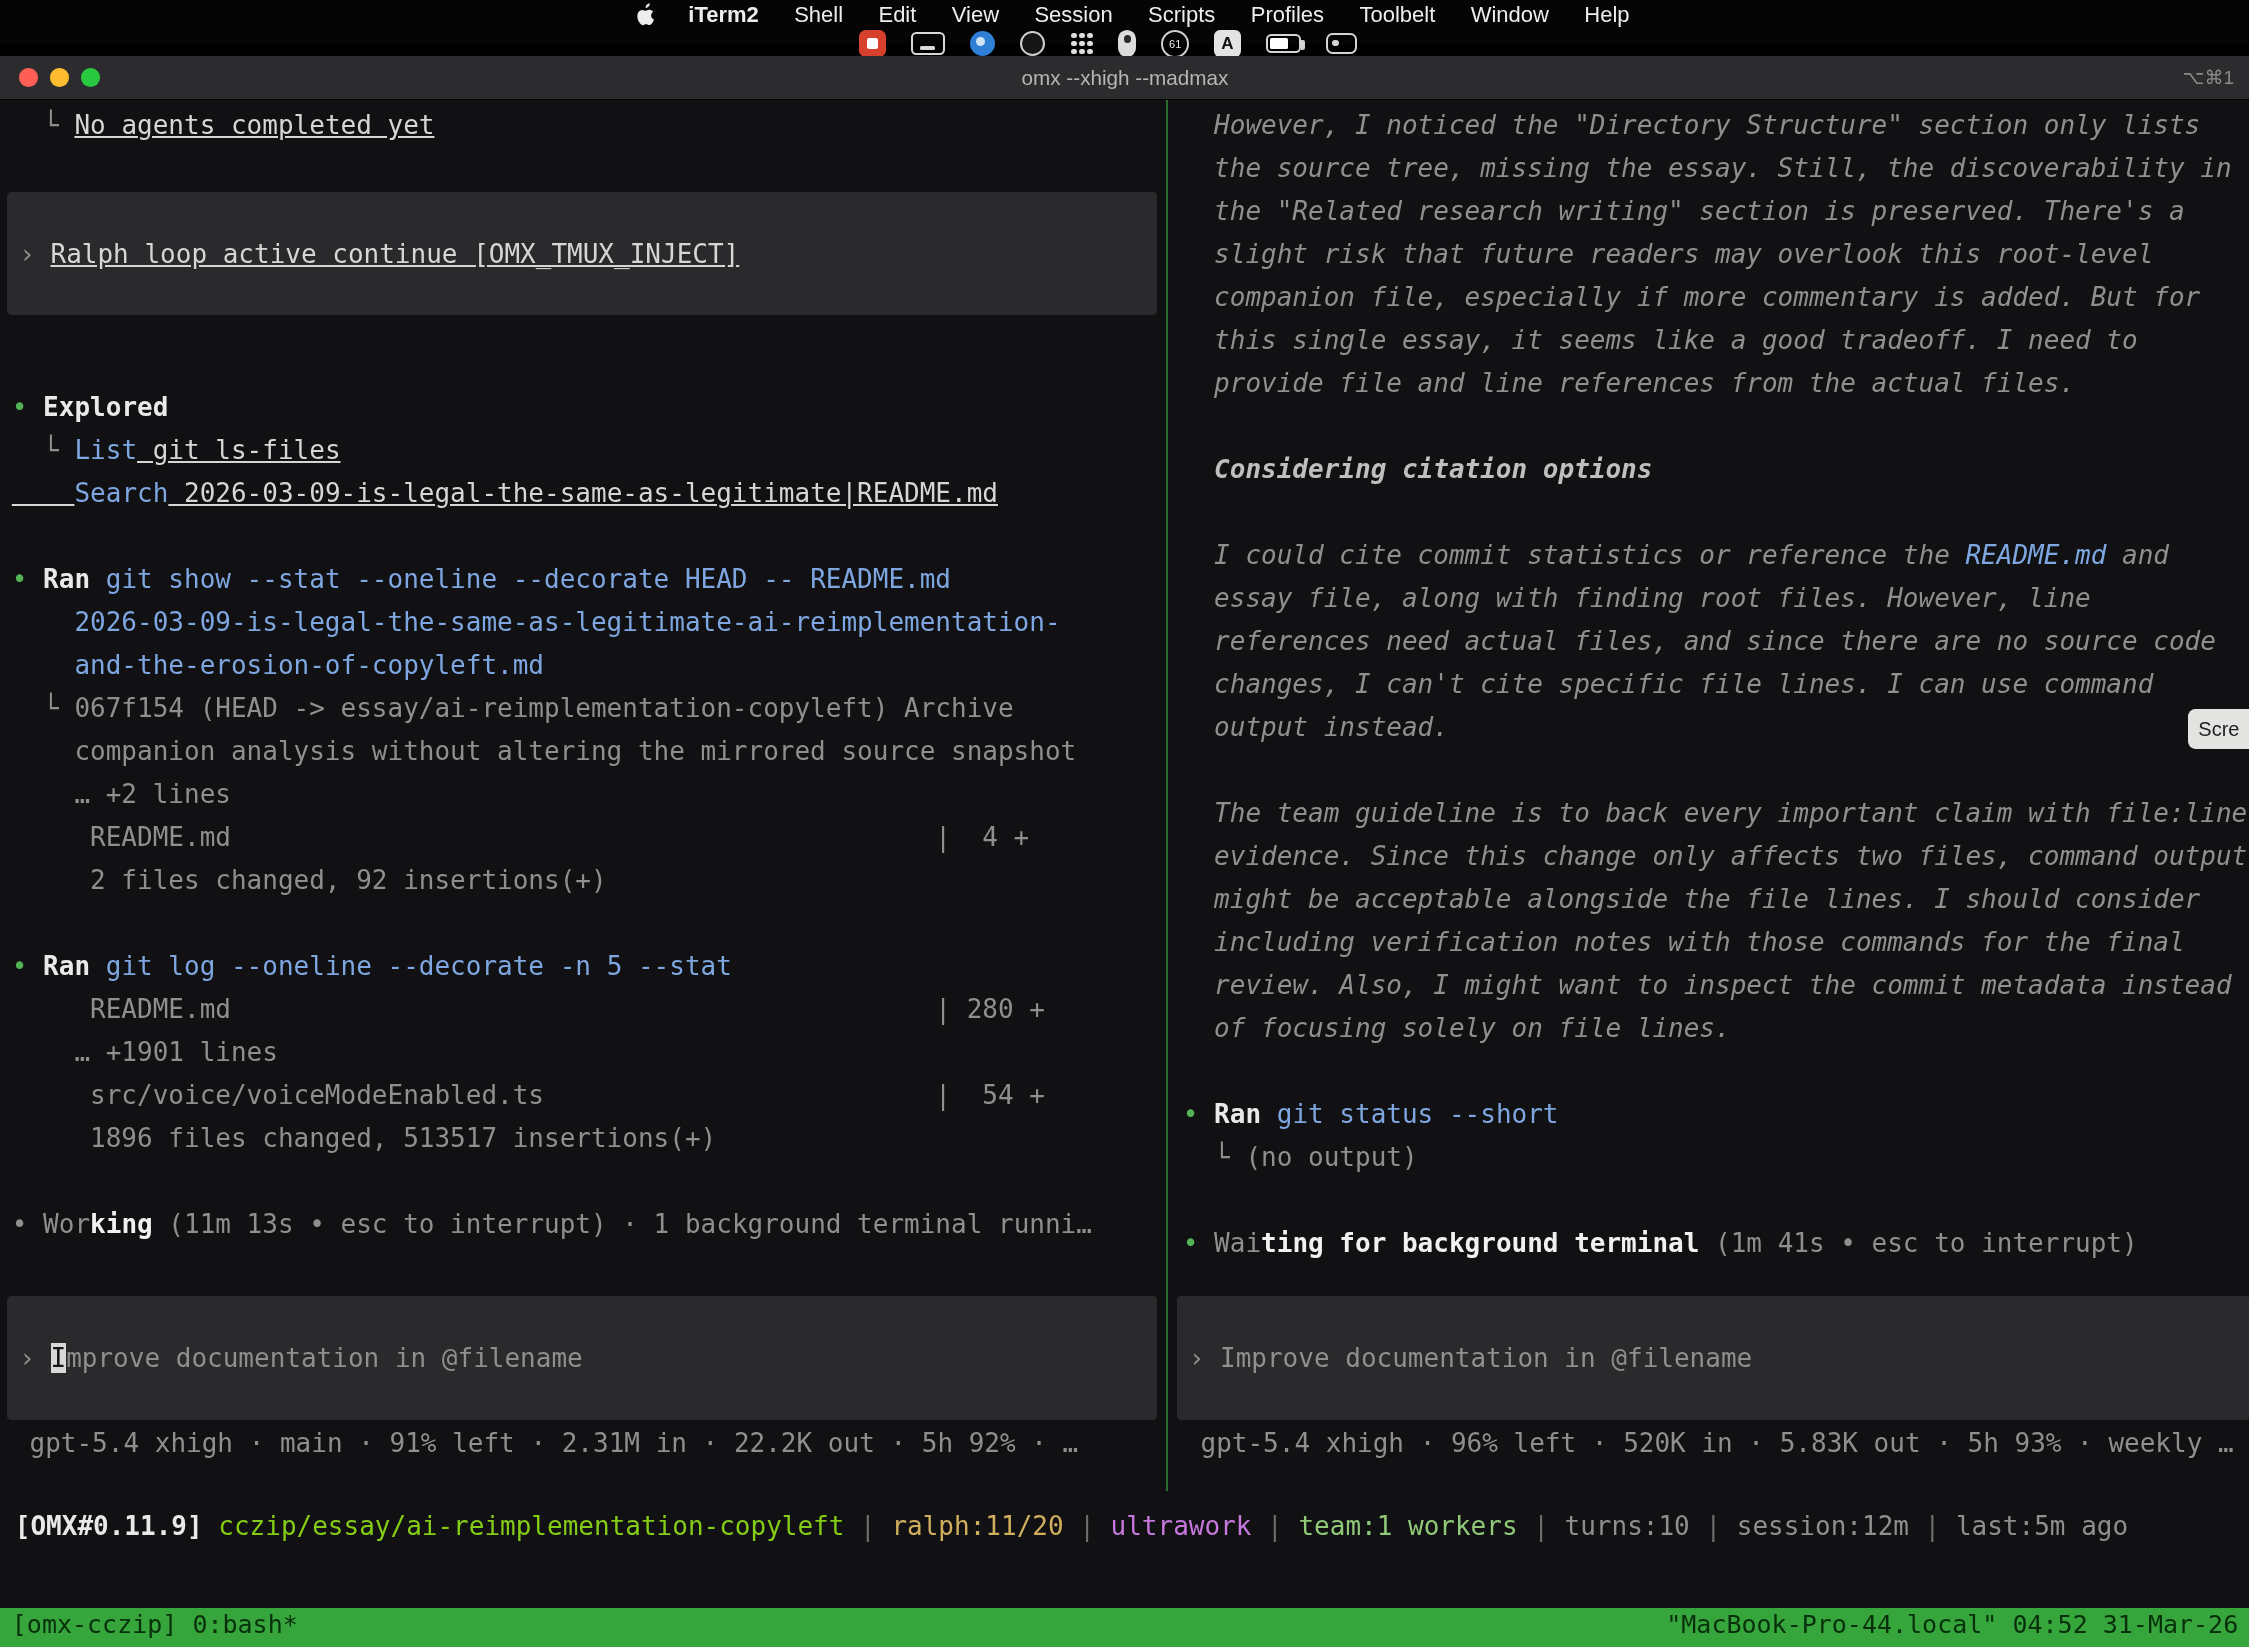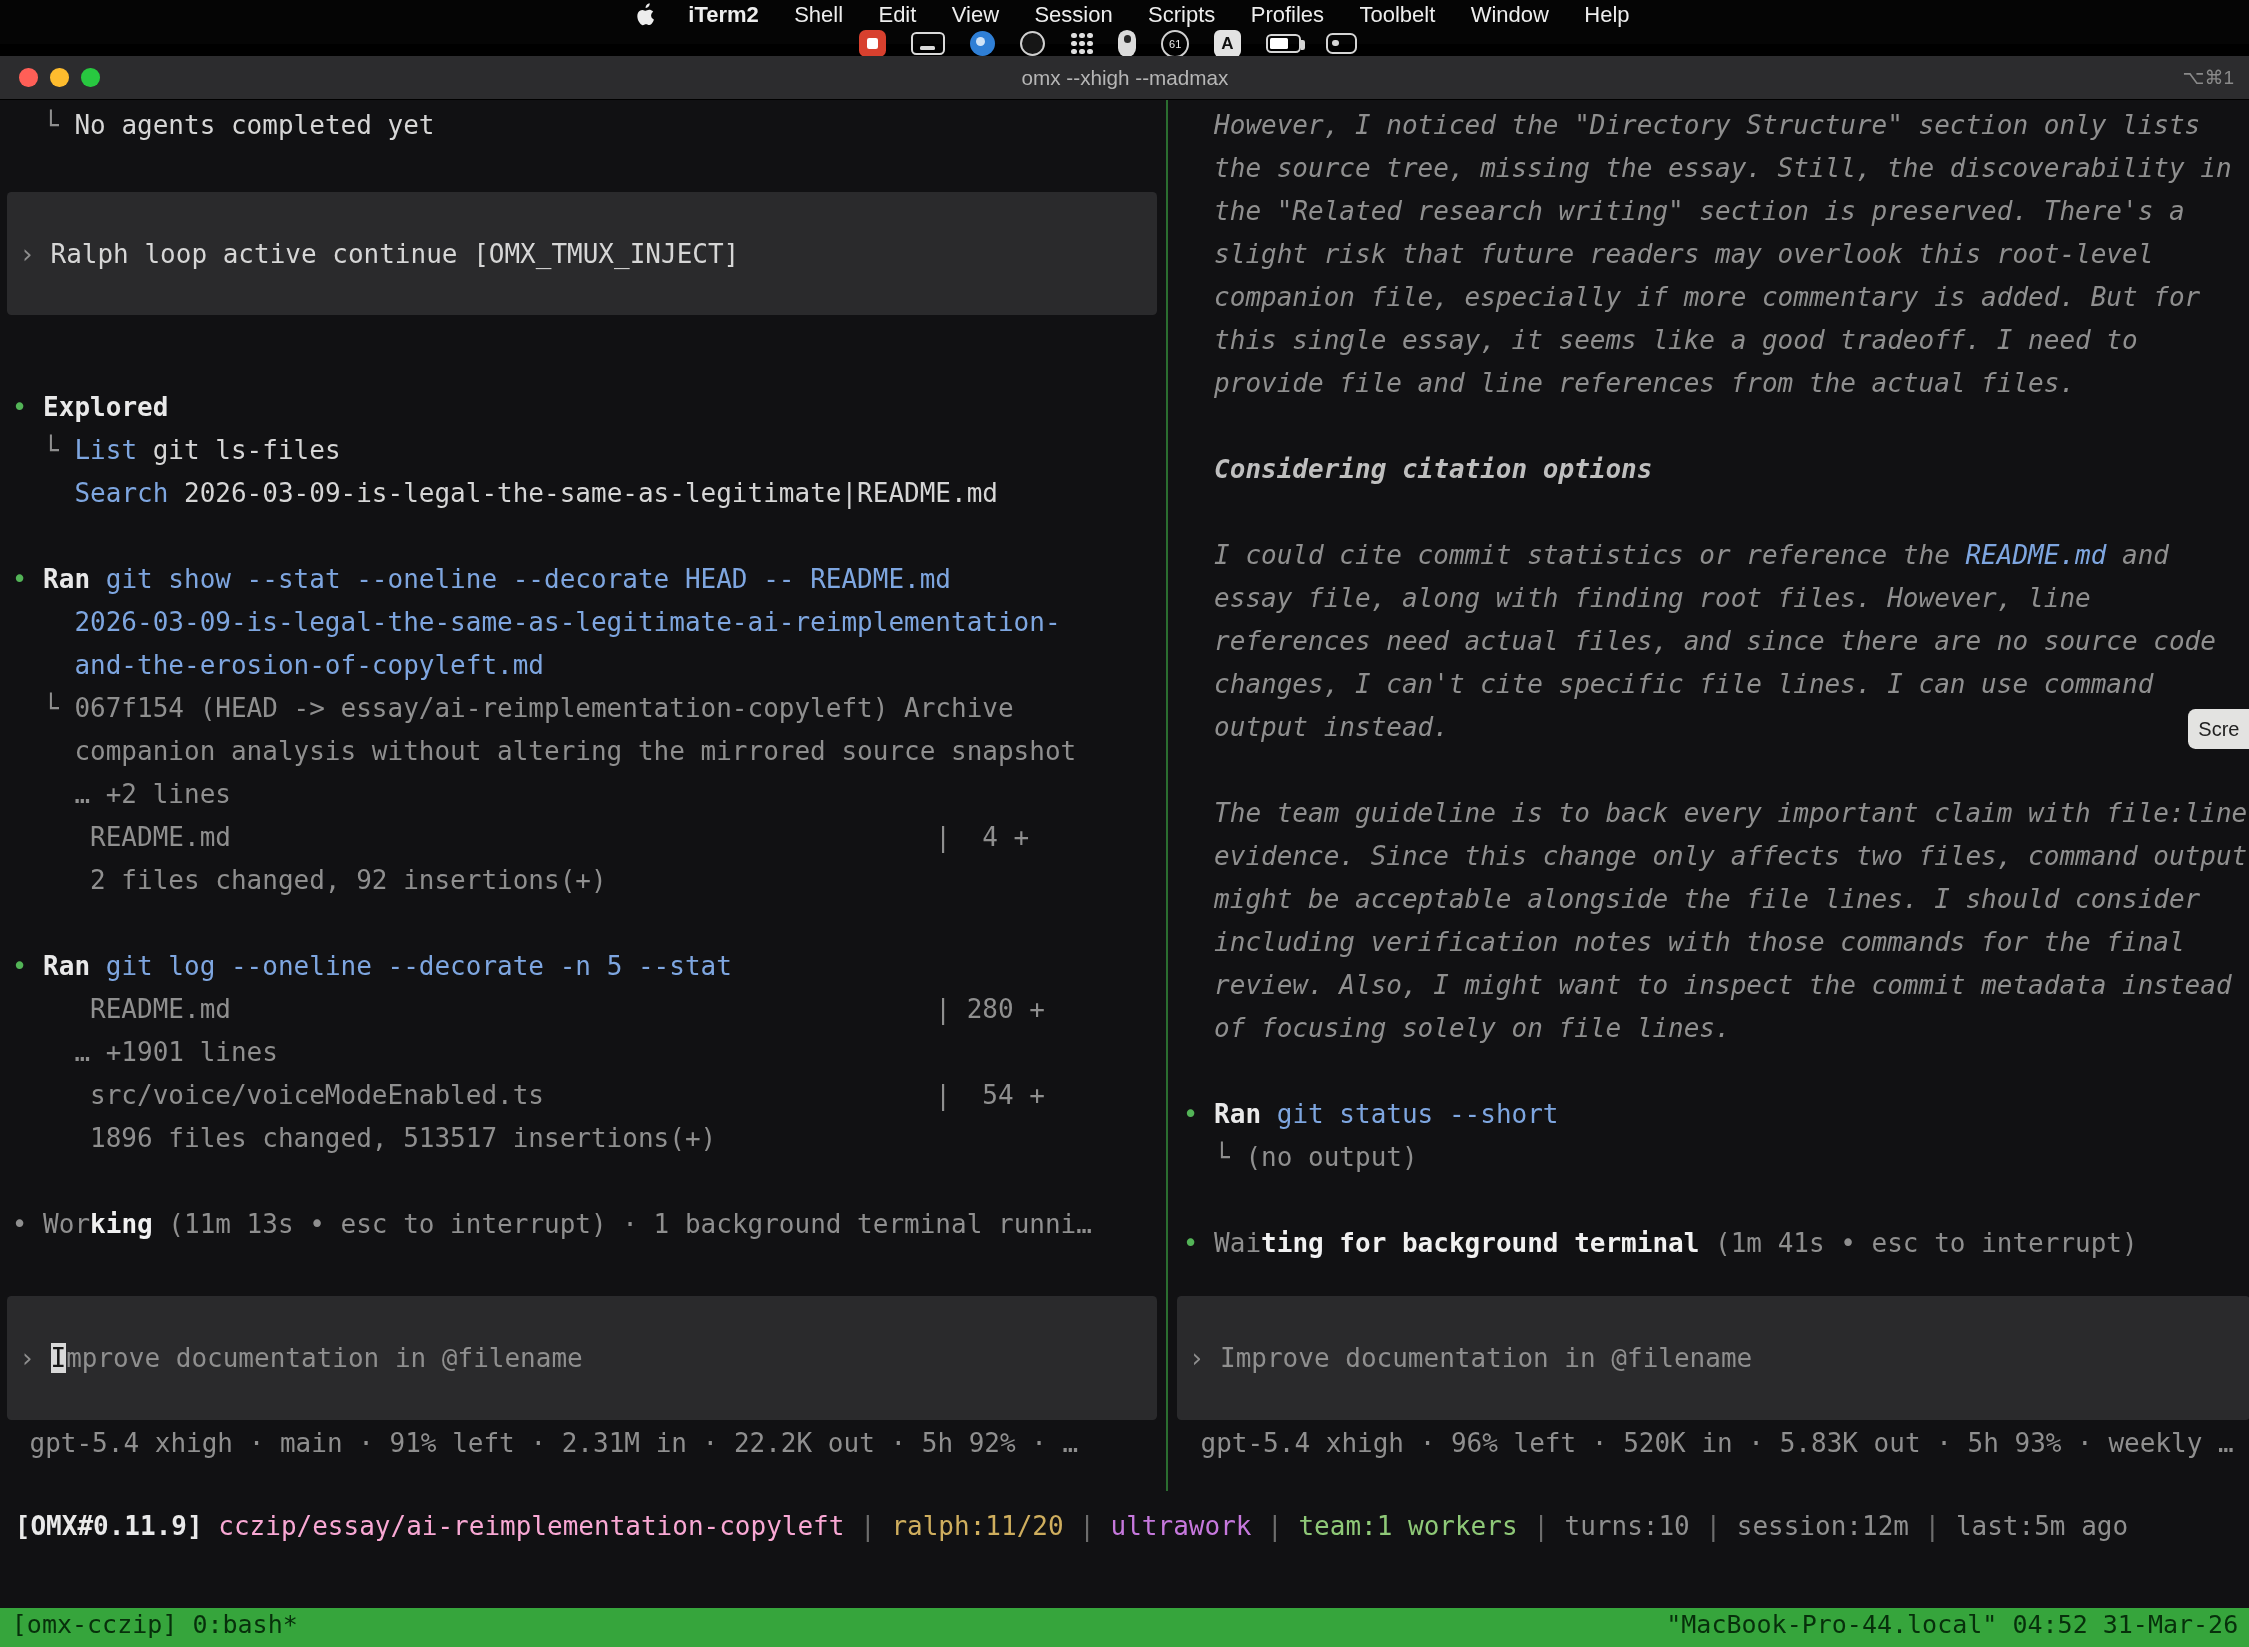--- a/index.html
+++ b/index.html
@@ -74,29 +74,29 @@
 
   .tmux-bar { position:absolute; left:0; right:0; bottom:0; height:40px; background:#36a53c;
               color:#07300b; font-size:25px; line-height:34px; display:flex; justify-content:space-between;
               padding:0 11.8px; white-space:pre; }
 
   .screen-tab { position:absolute; right:0; top:709px; width:62px; height:40px; background:#e3e3e1;
                 border-radius:7.4px 0 0 7.4px; color:#222; font-family:"Liberation Sans", sans-serif;
                 font-size:20px; display:flex; align-items:center; padding-left:10.3px; }
 
   
-  .s-fg { color:#d6d6d6; }
+  .s-fg { color:#d6d6d6;text-decoration:underline; }
   .s-dim { color:#8f8f8f; }
   .s-dim2 { color:#6d6d6d; }
   .s-bold { color:#e9e9e9; font-weight:700; }
   .s-blue { color:#7ea6e0; }
   .s-green { color:#53b457; }
   .s-bright { color:#f1f1f1; font-weight:700; }
   .s-bdim { color:#bfbfbf; font-weight:700; }
-  .s-red { color:#f9a8d4; }
+  .s-red { color:#84cc16; }
   .s-yellow { color:#cfae5e; }
   .s-magenta { color:#c678dd; }
   .s-green2 { color:#8fc978; }
   .s-cursor { background:#d9d9d9; color:#161616; }
 </style>
 </head>
 <body>
 
 <div class="screen">
 

